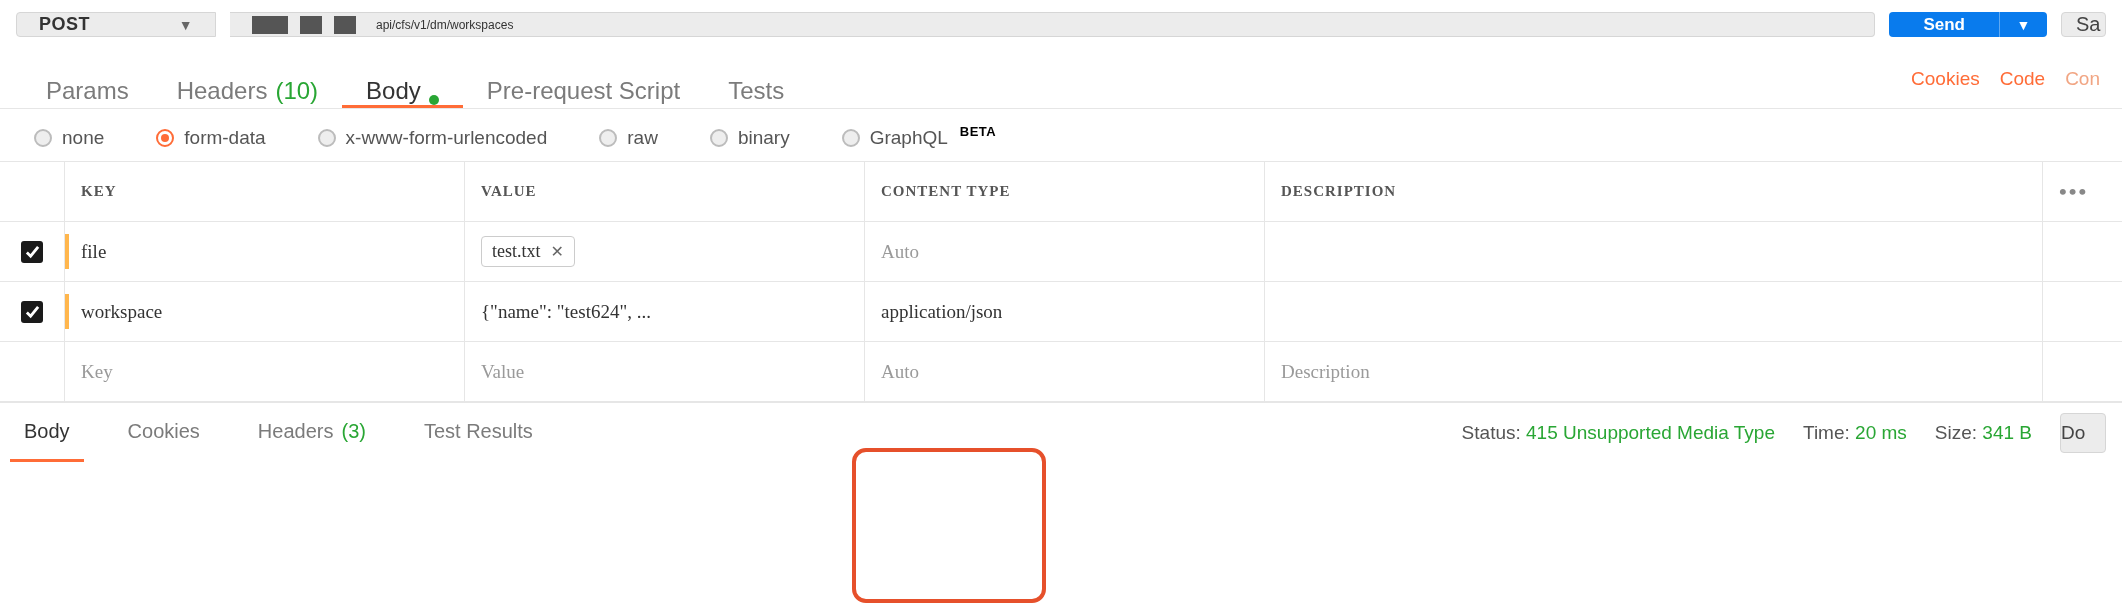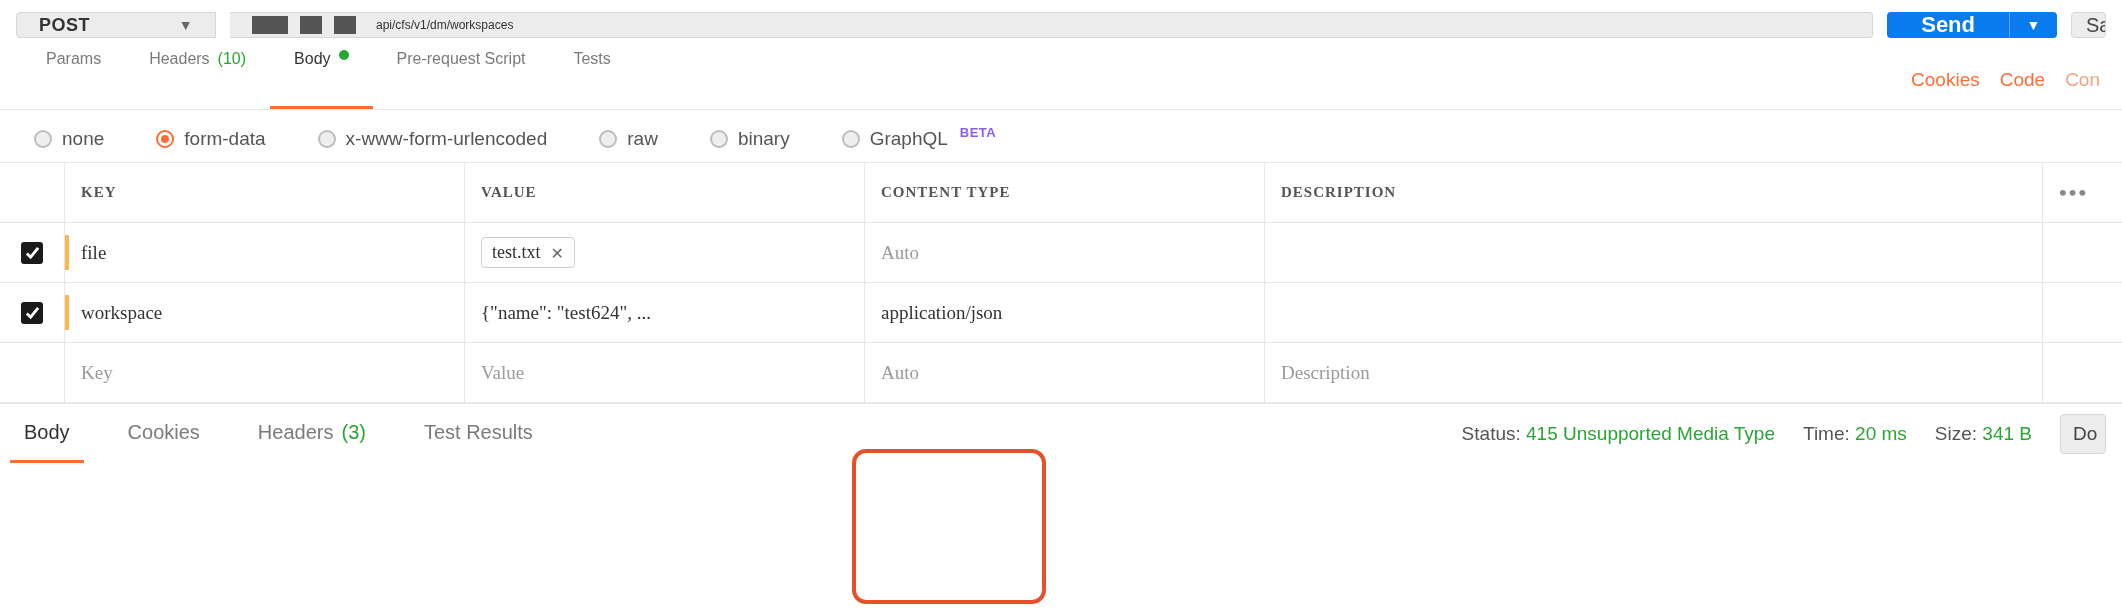--- a/index.html
+++ b/index.html
@@ -64,21 +64,21 @@
     user-select: none;
   }
   .send-button .send {
     background: #097bed;
     color: #fff;
     border-radius: 4px 0 0 4px;
     display: flex;
     align-items: center;
     justify-content: center;
     font-weight: 600;
-    font-size: 22px;
+    font-size: 17px;
     padding: 0 34px;
     cursor: pointer;
   }
   .send-button .send-more {
     background: #097bed;
     color: #fff;
     border-radius: 0 4px 4px 0;
     border-left: 1px solid rgba(255,255,255,0.35);
     width: 48px;
     display: flex;
@@ -89,41 +89,41 @@
   }
   .save-button {
     background: #ececec;
     border: 1px solid #d6d6d6;
     border-radius: 4px;
     color: #444;
     font-size: 20px;
     display: flex;
     align-items: center;
     padding: 0 0 0 14px;
-    width: 35px;           
+    width: 45px;           
     overflow: hidden;
     cursor: pointer;
   }
 
   
   .req-tabs {
     display: flex;
     align-items: center;
     padding: 0 22px;
     border-bottom: 1px solid #e6e6e6;
     height: 60px;
     position: relative;
   }
   .req-tabs .tab {
     color: #7b7b7b;
-    font-size: 16px;
+    font-size: 24px;
     padding: 0 24px;
     height: 100%;
     display: flex;
-    align-items: flex-start;
+    align-items: flex-end;
     cursor: pointer;
     gap: 8px;
     border-bottom: 3px solid transparent;
   }
   .req-tabs .tab.active { color: #333; border-bottom-color: #ff6c37; }
   .req-tabs .count { color: #29a634; }
   .req-tabs .dot { width: 10px; height: 10px; border-radius: 50%; background: #29a634; display: inline-block; }
   .req-tabs .right {
     margin-left: auto;
     display: flex;
@@ -158,21 +158,21 @@
     position: relative;
     display: inline-block;
   }
   .radio.selected { border-color: #ff6c37; background: #fff; }
   .radio.selected::after {
     content: "";
     position: absolute; inset: 3px;
     background: #ff6c37; border-radius: 50%;
   }
   .beta {
-    color: #8b5cf6;
+    color: #000000;
     font-size: 13px;
     font-weight: 700;
     letter-spacing: 0.5px;
     position: relative;
     top: -7px;
     left: 2px;
   }
 
   
   .fd-table {
@@ -210,21 +210,21 @@
     width: 22px; height: 22px; border-radius: 3px;
     background: #1a1a1a; display: inline-flex;
     align-items: center; justify-content: center;
   }
   .checkbox svg { width: 15px; height: 15px; stroke: #fff; stroke-width: 3; fill: none; }
   .file-chip {
     border: 1px solid #ccc;
     border-radius: 4px;
     padding: 4px 10px;
     display: inline-flex;
-    align-items: flex-end;
+    align-items: center;
     gap: 10px;
     color: #333;
     font-size: 18px;
   }
   .file-chip .x { color: #666; cursor: pointer; font-size: 16px; }
   .placeholder { color: #9a9a9a; }
   .more-dots {
     color: #888; letter-spacing: 2px; font-size: 22px; text-align: center;
     cursor: pointer;
   }
@@ -268,21 +268,21 @@
     align-items: center;
     gap: 28px;
     font-size: 19px;
     color: #555;
   }
   .resp-bar .right .val { color: #29a634; text-align: right; }
   .dl-button {
     background: #ececec;
     border: 1px solid #d6d6d6;
     border-radius: 4px;
-    padding: 8px 0 8px 12px;
+    padding: 8px 0 8px 0;
     color: #444;
     width: 46px;
     overflow: hidden;
     cursor: pointer;
   }
 </style>
 </head>
 <body>
 
 <div class="request-bar">

